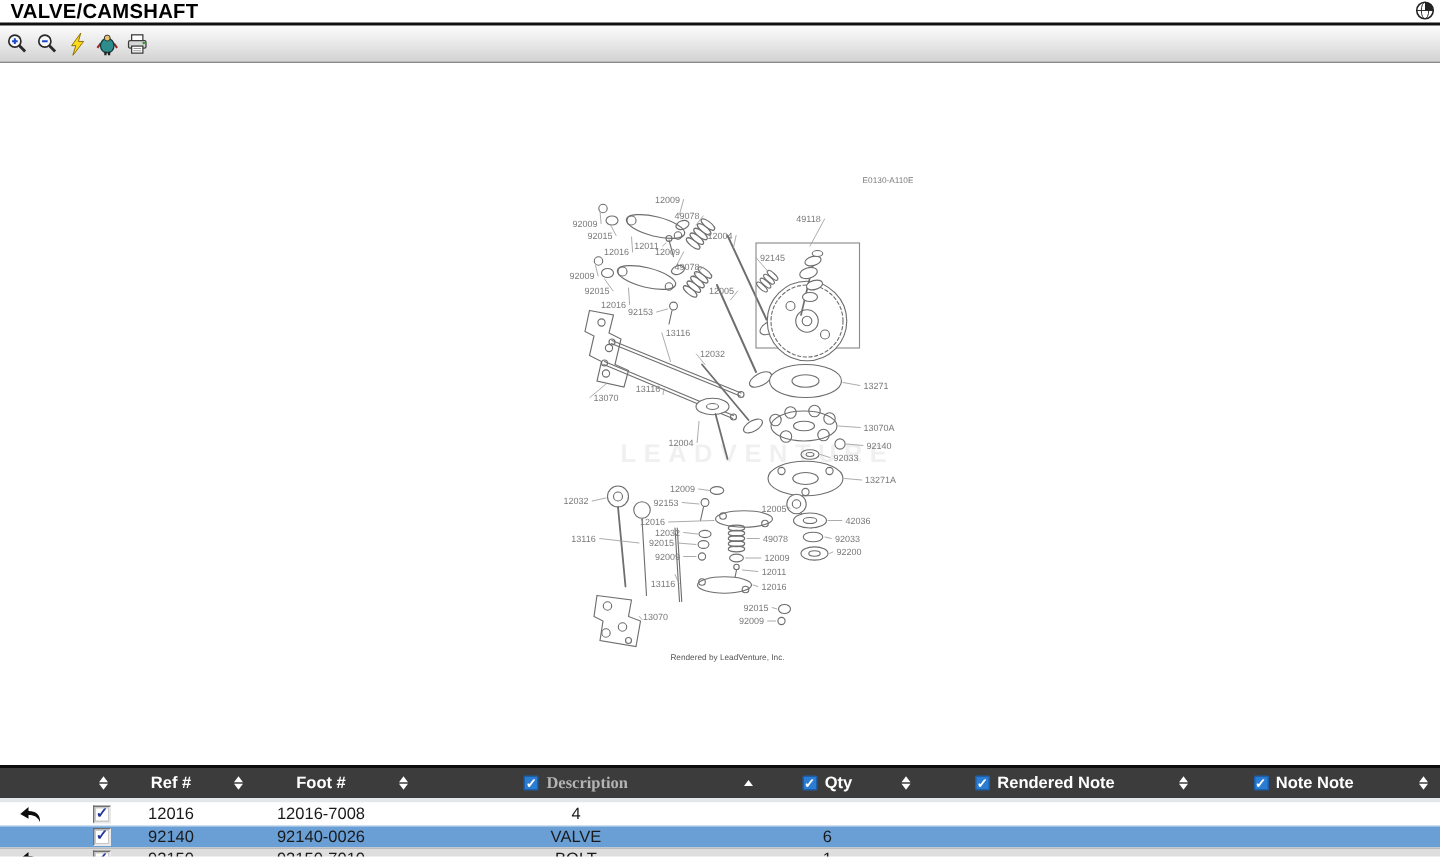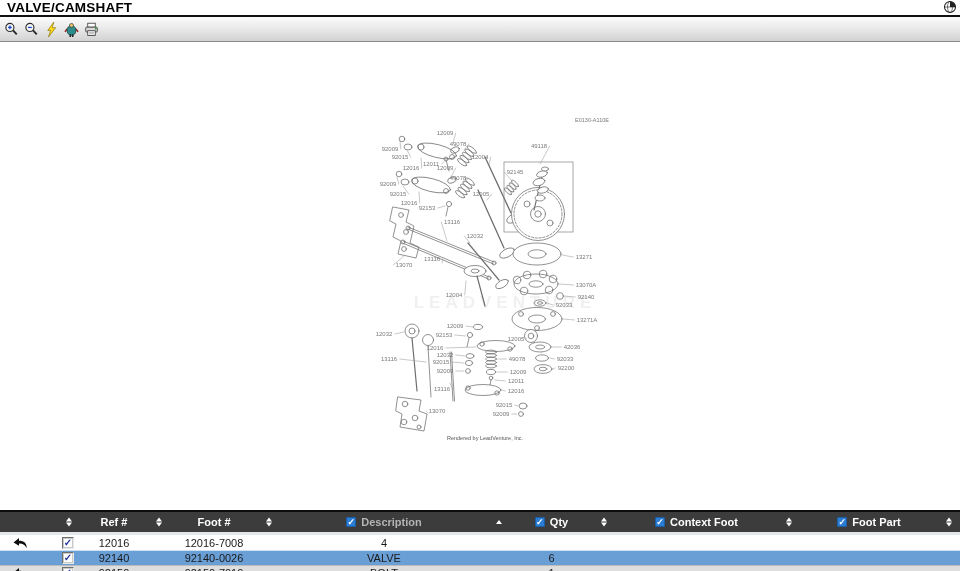--- a/index.html
+++ b/index.html
@@ -29,21 +29,21 @@
   .diagcode { font:5.5px "Liberation Sans", sans-serif; fill:#7a7a7a; text-anchor:middle; }
   .credit { font:5.5px "Liberation Sans", sans-serif; fill:#555; text-anchor:middle; }
   .wmark { font:bold 17px "Liberation Sans", sans-serif; fill:rgba(60,60,60,.08); letter-spacing:5px; text-anchor:middle; }
 
   
   .tablewrap { border-top:2px solid #0d0d0d; }
   .thead, .tr { display:grid; grid-template-columns:80px 90px 110px 230px 105px 185px 160px; width:960px; }
   .thead { background:#3c3c3c; height:20px; }
   .th { position:relative; display:flex; align-items:center; justify-content:center; gap:5px;
         color:#fff; font-size:11px; font-weight:bold; padding-right:22px; cursor:pointer; }
-  .th.dim .lbl { color:#b4b4b4; }
+  .th.dim .lbl { color:#b4b4b4;font-family:Liberation Serif, serif; }
   .hcb { width:10px; height:10px; background:#2b7cd3; border:1px solid #1c5ea8; border-radius:1px;
          color:#fff; font-size:9px; line-height:9px; text-align:center; font-weight:bold; cursor:pointer; }
   .sort { position:absolute; right:8px; top:50%; transform:translateY(-50%); display:flex; flex-direction:column; gap:1px; cursor:pointer; }
   .sort i { display:block; width:0; height:0; border-left:3.5px solid transparent; border-right:3.5px solid transparent; }
   .sort .up { border-bottom:4px solid #fff; }
   .sort .dn { border-top:4px solid #fff; }
   .gap { height:3px; background:#e4e7ea; }
   .tr { height:15px; font-size:11px; color:#1a1a1a; }
   .tr.normal  { background:#fff; }
   .tr.selected{ background:#6a9fd6; border-top:1px solid #cfe0f0; }
@@ -399,29 +399,29 @@
         <div class="th">
           <span class="hcb">✓</span>
           <span class="lbl">Qty</span>
           <span class="sort">
             <i class="up"></i>
             <i class="dn"></i>
           </span>
         </div>
         <div class="th">
           <span class="hcb">✓</span>
-          <span class="lbl">Context Foot</span>
+          <span class="lbl">Rendered Note</span>
           <span class="sort">
             <i class="up"></i>
             <i class="dn"></i>
           </span>
         </div>
         <div class="th">
           <span class="hcb">✓</span>
-          <span class="lbl">Foot Part</span>
+          <span class="lbl">Note Note</span>
           <span class="sort">
             <i class="up"></i>
             <i class="dn"></i>
           </span>
         </div>
       </div>
     <div class="gap"></div>
     <div id="tbody">
         <div class="tr normal">
           <div class="td selcell">

